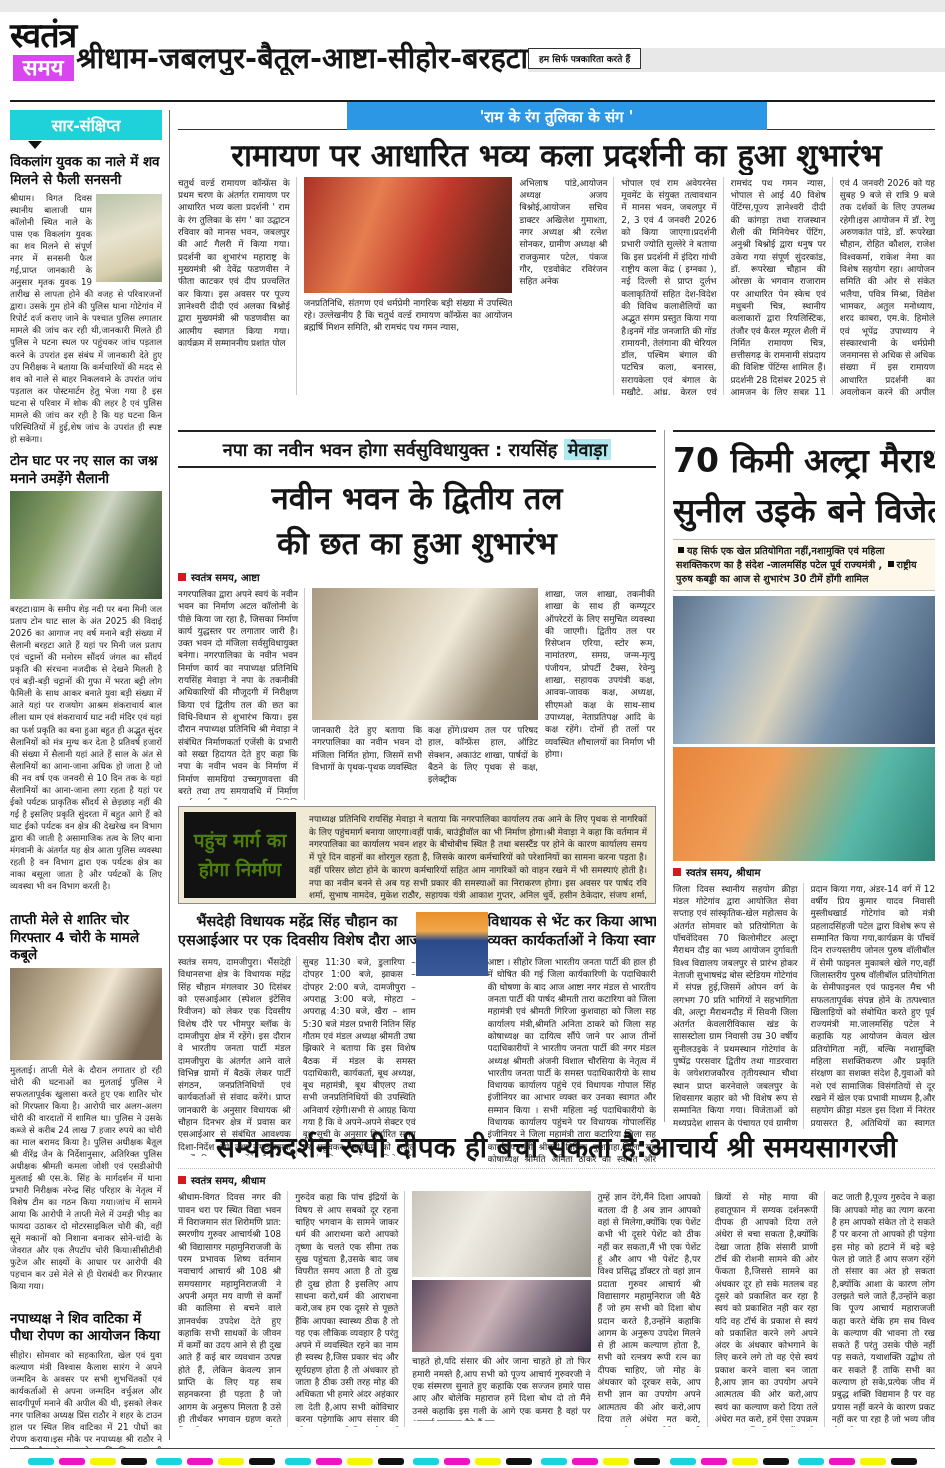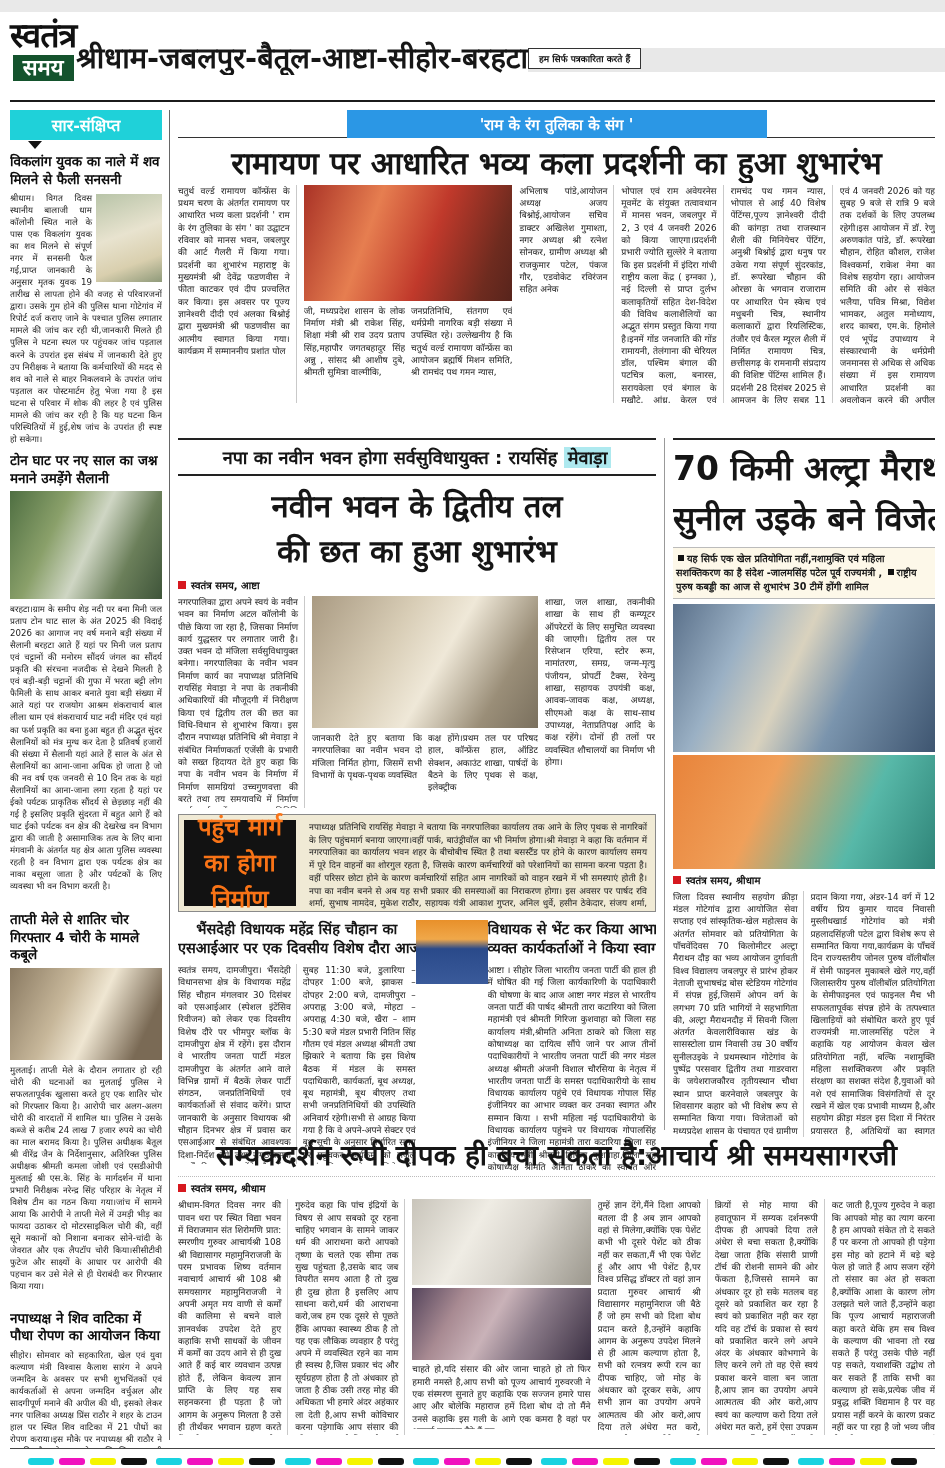--- a/index.html
+++ b/index.html
@@ -3,21 +3,21 @@
 <meta charset="utf-8">
 <style>
   html,body{margin:0;padding:0;background:#e9e9e9;}
   .page{position:relative;width:945px;height:1468px;background:#ffffff;
         font-family:"DejaVu Sans",sans-serif;color:#151515;overflow:hidden;margin:12px auto;}
 
   
   .masthead{position:absolute;top:6px;left:10px;right:10px;height:80px;display:flex;}
   .logo{width:150px;display:flex;flex-direction:column;align-items:center;justify-content:flex-start;}
   .logo-top{font-size:34px;font-weight:800;letter-spacing:-1px;color:#101010;line-height:1.05;}
-  .logo-bottom{background:#14532d;color:#fff;font-weight:800;font-size:22px;line-height:1.1;
+  .logo-bottom{background:#d946ef;color:#fff;font-weight:800;font-size:22px;line-height:1.1;
                padding:1px 10px;margin-top:1px;}
   .mast-center{flex:1;display:flex;flex-direction:row;align-items:center;}
   .region-line{font-size:29px;font-weight:800;color:#161616;line-height:1.2;white-space:nowrap;overflow:hidden;max-width:620px;}
   .tagline-row{display:flex;align-items:flex-start;margin-top:4px;width:676px;height:24px;background:#e8e8e8;}
   .tagline-badge{border:1px solid #333;background:#fff;font-size:9px;font-weight:bold;padding:3px 10px;white-space:nowrap;}
   .epaper-strip{flex:1;display:flex;align-items:center;justify-content:center;gap:8px;}
   .epaper-badge{background:#20cfd6;color:#ffffff;font-weight:800;font-size:12px;padding:2px 10px;}
   .website{font-size:13px;color:#222;}
   .mast-right{width:160px;display:flex;flex-direction:column;align-items:center;justify-content:flex-start;}
   .edition-row{display:flex;align-items:center;gap:2px;margin-top:8px;}
@@ -37,21 +37,21 @@
   .sb-art{margin-bottom:8px;}
   .sb-h{font-size:13.5px;font-weight:800;line-height:1.3;margin:4px 0 4px 0;color:#0d0d0d;}
   .sb-body{font-size:8.6px;line-height:1.4;text-align:justify;color:#222;overflow:hidden;}
   .float-photo{float:right;width:66px;height:88px;margin:2px 0 2px 4px;
                background:linear-gradient(160deg,#b8c4a8 0%,#e8e3cf 45%,#d9cfae 75%,#8f9a7a 100%);}
   .sb-photo{width:100%;margin:2px 0 4px 0;}
   .ph-waterfall{height:108px;background:linear-gradient(115deg,#4f6f42 0%,#8aa06a 30%,#cfd6c4 52%,#6b7f5a 75%,#3f553a 100%);}
   .ph-thieves{height:92px;background:linear-gradient(115deg,#8a7a62 0%,#c7b79a 35%,#efe6d2 55%,#7a6a55 85%);}
 
   
-  .main{position:absolute;left:178px;top:98px;width:757px;height:1340px;}
+  .main{position:absolute;left:178px;top:90px;width:757px;height:1340px;}
 
   
   .lead{position:absolute;top:0;left:0;width:757px;height:328px;}
   .kicker-wrap{display:flex;justify-content:center;border-bottom:1.5px solid #333;}
   .kicker{background:#2b97e5;color:#ffffff;font-size:15px;font-weight:800;text-align:center;
           width:420px;padding:4px 0;margin-bottom:-1px;}
   .lead-headline{font-size:31px;font-weight:800;text-align:center;white-space:nowrap;overflow:hidden;
                  line-height:1.25;margin-top:6px;}
   .byline{display:flex;align-items:center;gap:5px;font-size:10px;font-weight:800;margin:4px 0;}
   .red-sq{width:8px;height:8px;background:#d6181f;flex:0 0 auto;}
@@ -73,21 +73,21 @@
               font-size:18px;font-weight:800;padding:5px 0;white-space:nowrap;overflow:hidden;}
   .strip-hl{background:#aee9ef;padding:0 4px;}
   .napa-headline{font-size:31px;font-weight:800;text-align:center;line-height:1.45;white-space:nowrap;overflow:hidden;margin-top:8px;}
   .napa-cols{display:flex;gap:7px;height:212px;margin-top:2px;}
   .napa-cols>div{overflow:hidden;}
   .nc1{width:120px;border-right:1px solid #c9c9c9;padding-right:6px;}
   .nc-photo-block{width:226px;}
   .ph-construction{width:226px;height:132px;background:linear-gradient(120deg,#a99a82 0%,#d8cdb6 35%,#efe8d8 55%,#9a8e78 80%,#7a705e 100%);}
   .nc3{width:110px;}
   .napa-box{display:flex;margin-top:6px;border:1px solid #8a8a8a;background:#f0ead5;height:96px;}
-  .box-label{background:#121212;color:#f97316;font-size:24px;font-weight:800;width:104px;flex:0 0 auto;
+  .box-label{background:#121212;color:#4d7c0f;font-size:19px;font-weight:800;width:104px;flex:0 0 auto;
              display:flex;align-items:center;justify-content:center;text-align:center;line-height:1.5;margin:5px;padding:4px;}
   .box-text{font-size:8.8px;line-height:1.45;text-align:justify;padding:6px 8px;overflow:hidden;color:#1c1c1c;}
 
   
   .bottom-mid{display:flex;margin-top:8px;height:252px;}
   .mla{width:268px;overflow:hidden;}
   .sub-h{font-size:14.5px;font-weight:800;text-align:center;line-height:1.35;white-space:nowrap;overflow:hidden;}
   .mla-cols{display:flex;gap:6px;margin-top:5px;height:200px;}
   .mla-cols>div{flex:1;overflow:hidden;}
   .mla-cols>div:first-child{border-right:1px solid #c9c9c9;padding-right:5px;}
@@ -199,21 +199,20 @@
     <div class="lead">
       <div class="kicker-wrap">
         <div class="kicker">'राम के रंग तुलिका के संग '</div>
       </div>
       <div class="lead-headline">रामायण पर आधारित भव्य कला प्रदर्शनी का हुआ शुभारंभ</div>
       <div class="lead-cols">
         <div class="lc1 body-txt">चतुर्थ वर्ल्ड रामायण कॉन्फ्रेंस के प्रथम चरण के अंतर्गत रामायण पर आधारित भव्य कला प्रदर्शनी ' राम के रंग तुलिका के संग ' का उद्घाटन रविवार को मानस भवन, जबलपुर की आर्ट गैलरी में किया गया। प्रदर्शनी का शुभारंभ महाराष्ट्र के मुख्यमंत्री श्री देवेंद्र फडणवीस ने फीता काटकर एवं दीप प्रज्वलित कर किया। इस अवसर पर पूज्य ज्ञानेश्वरी दीदी एवं अलका बिश्नोई द्वारा मुख्यमंत्री श्री फडणवीस का आत्मीय स्वागत किया गया। कार्यक्रम में सम्माननीय प्रशांत पोल</div>
         <div class="lc-photo-block">
           <div class="ph-gallery"></div>
           <div class="under-cols">
-            <div class="body-txt">जी, मध्यप्रदेश शासन के लोक निर्माण मंत्री श्री राकेश सिंह, शिक्षा मंत्री श्री राव उदय प्रताप सिंह,महापौर जगतबहादुर सिंह अन्नु , सांसद श्री आशीष दुबे, श्रीमती सुमित्रा वाल्मीकि,</div>
             <div class="body-txt">जनप्रतिनिधि, संतगण एवं धर्मप्रेमी नागरिक बड़ी संख्या में उपस्थित रहे। उल्लेखनीय है कि चतुर्थ वर्ल्ड रामायण कॉन्फ्रेंस का आयोजन ब्रह्मर्षि मिशन समिति, श्री रामचंद पथ गमन न्यास,</div>
           </div>
         </div>
         <div class="lc2 body-txt">अभिलाष पांडे,आयोजन अध्यक्ष अजय बिश्नोई,आयोजन सचिव डाक्टर अखिलेश गुमाश्ता, नगर अध्यक्ष श्री रत्नेश सोनकर, ग्रामीण अध्यक्ष श्री राजकुमार पटेल, पंकज गौर, एडवोकेट रविरंजन सहित अनेक</div>
         <div class="lc3 body-txt">भोपाल एवं राम अवेयरनेस मूवमेंट के संयुक्त तत्वावधान में मानस भवन, जबलपुर में 2, 3 एवं 4 जनवरी 2026 को किया जाएगा।प्रदर्शनी प्रभारी ज्योति सुल्लेरे ने बताया कि इस प्रदर्शनी में इंदिरा गांधी राष्ट्रीय कला केंद्र ( इग्नका ), नई दिल्ली से प्राप्त दुर्लभ कलाकृतियों सहित देश-विदेश की विविध कलाशैलियों का अद्भुत संगम प्रस्तुत किया गया है।इनमें गोंड जनजाति की गोंड रामायनी, तेलंगाना की चेरियल डॉल, पश्चिम बंगाल की पटचित्र कला, बनारस, सरायकेला एवं बंगाल के मुखौटे, आंध्र, केरल एवं इंडोनेशिया की छाया पुतली कला, श्री</div>
         <div class="lc4 body-txt">रामचंद पथ गमन न्यास, भोपाल से आई 40 विशेष पेंटिंग्स,पूज्य ज्ञानेश्वरी दीदी की कांगड़ा तथा राजस्थान शैली की मिनियेचर पेंटिंग, अनुश्री बिश्नोई द्वारा धनुष पर उकेरा गया संपूर्ण सुंदरकांड, डॉ. रूपरेखा चौहान की ओरछा के भगवान राजाराम पर आधारित पेन स्केच एवं मधुबनी चित्र, स्थानीय कलाकारों द्वारा रियलिस्टिक, तंजौर एवं कैरल म्यूरल शैली में निर्मित रामायण चित्र, छत्तीसगढ़ के रामनामी संप्रदाय की विशिष्ट पेंटिंग्स शामिल हैं। प्रदर्शनी 28 दिसंबर 2025 से आमजन के लिए सुबह 11 बजे से सायं 7 बजे तक खुली रहेगी, जबकि 2, 3</div>
         <div class="lc5 body-txt">एवं 4 जनवरी 2026 को यह सुबह 9 बजे से रात्रि 9 बजे तक दर्शकों के लिए उपलब्ध रहेगी।इस आयोजन में डॉ. रेणु अरुणकांत पांडे, डॉ. रूपरेखा चौहान, रोहित कौशल, राजेश विश्वकर्मा, राकेश नेमा का विशेष सहयोग रहा। आयोजन समिति की ओर से संकेत भलैया, पवित्र मिश्रा, विद्येश भामकर, अतुल मनोध्याय, शरद काबरा, एम.के. हिमोले एवं भूपेंद्र उपाध्याय ने संस्कारधानी के धर्मप्रेमी जनमानस से अधिक से अधिक संख्या में इस रामायण आधारित प्रदर्शनी का अवलोकन करने की अपील की है।</div>
       </div>
     </div>
 

